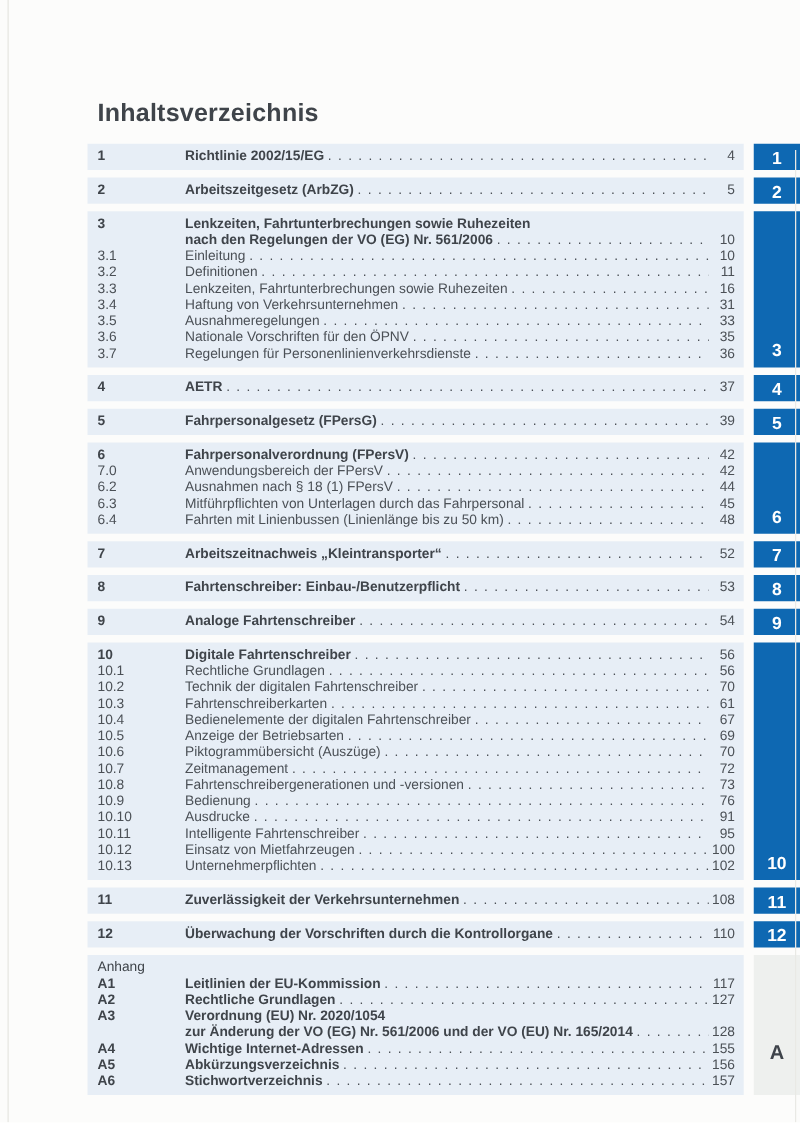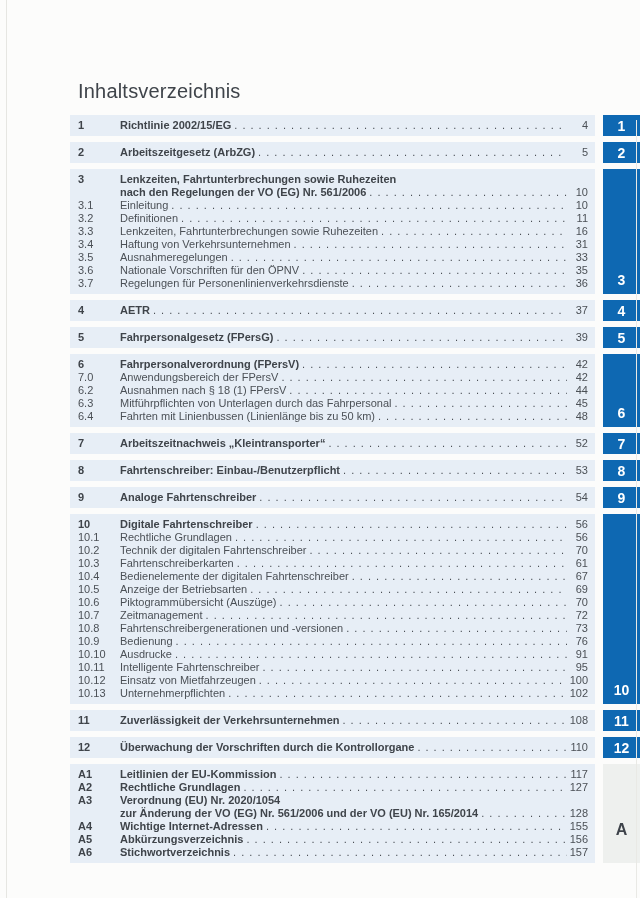--- a/index.html
+++ b/index.html
@@ -7,21 +7,21 @@
     width:640px; height:898px; position:relative; overflow:hidden;
     background:#fcfcfb;
     font-family:"Liberation Sans", sans-serif;
   }
   
   .page::before { content:''; position:absolute; left:6px; top:0; bottom:0; width:1px; background:#e6e6e2; }
   .page::after  { content:''; position:absolute; right:3px; top:120px; bottom:0; width:1px; background:#e9e9e5; }
 
   .doc-title {
     margin:0; padding:80px 0 0 78px;
-    font-size:20px; font-weight:normal; color:#3f444a; letter-spacing:0.2px;
+    font-size:20px; font-weight:bold; color:#3f444a; letter-spacing:0.2px;
   }
   .sections { margin-top:12px; display:flex; flex-direction:column; gap:6px; }
   .section  { display:flex; margin-left:70px; }
   .band {
     flex:1; min-width:0; background:#e7eef6;
     padding:4px 7px 4px 8px; box-sizing:border-box;
   }
   .tab {
     width:37px; margin-left:8px; flex-shrink:0;
     background:#0e68b2; color:#ffffff;
@@ -30,21 +30,21 @@
     box-sizing:border-box;
   }
   .tab.tall  { align-items:flex-end; padding-bottom:6px; }
   .tab.light { background:#eef0ee; color:#3e434a; font-size:16px; padding-bottom:24px; }
 
   .band-header { font-size:11px; line-height:13px; color:#3f444a; }
 
   .entry { display:flex; font-size:11px; line-height:13px; color:#4b5056; }
   .num   { width:42px; flex-shrink:0; }
   .body  { flex:1; min-width:0; }
-  .line  { display:flex; }
+  .line  { display:flex;margin-left:28px; }
   .title-txt { white-space:nowrap; }
   .dots  { flex:1; min-width:0; overflow:hidden; white-space:nowrap;
            letter-spacing:1px; margin:0 3px; color:#4b5056; }
   .pg    { min-width:18px; text-align:right; flex-shrink:0; }
   .entry.chapter .num,
   .entry.chapter .title-txt { font-weight:bold; color:#3f444a; }
 </style>
 </head>
 <body>
 
@@ -577,20 +577,21 @@
     </div>
   </div>
 </div>
     <div class="tab">
       <span class="tab-label">12</span>
     </div>
   </div>
 
   <div class="section">
     <div class="band">
+      <div class="band-header">Anhang</div>
 
   <div class="entry chapter">
     <span class="num">A1</span>
     <div class="body">
       <div class="line l1">
         <span class="title-txt">Leitlinien der EU-Kommission</span>
         <span class="dots">. . . . . . . . . . . . . . . . . . . . . . . . . . . . . . . . . . . . . . . . . . . . . . . . . . . . . . . . . . . . . . . . . . . . . . . . . . . . . . . . . . . . . . . . . . . . . . . . . . . . . . . . . . . . . . . . . . . . . . . . . . . . . . . . . . . . . . . . . . . . . . . . . . . . . . </span>
         <span class="pg">117</span>
       </div>
 

